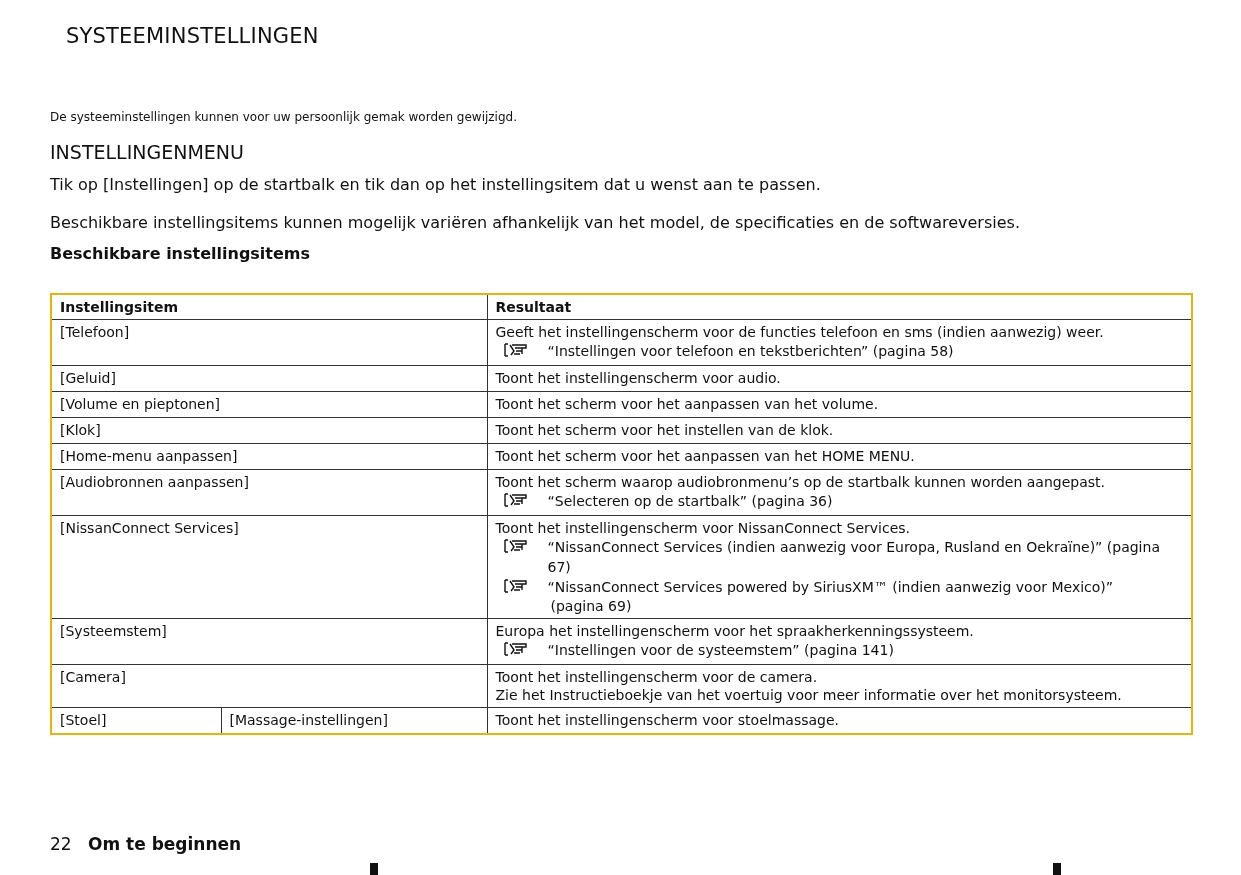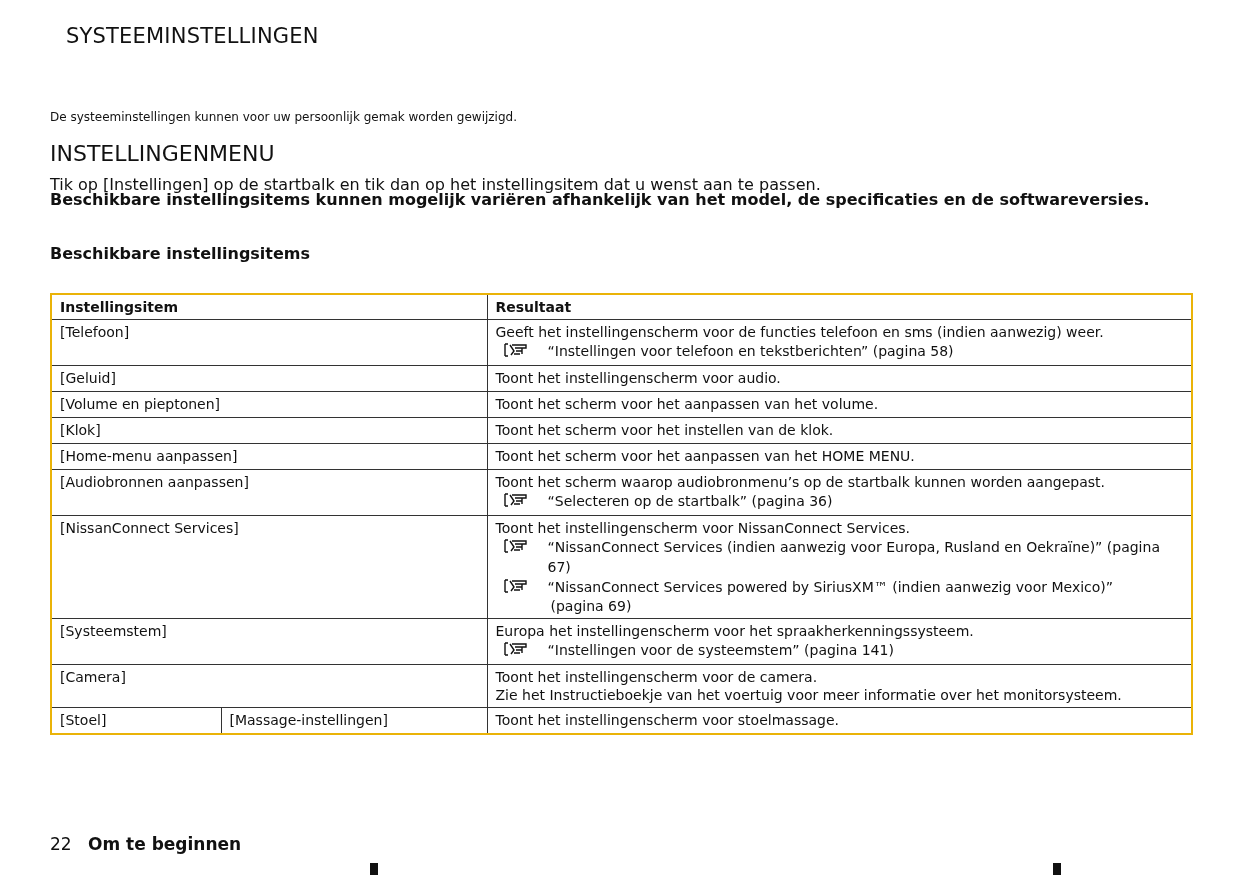--- a/index.html
+++ b/index.html
@@ -8,25 +8,25 @@
     font-family: "DejaVu Sans", "Liberation Sans", sans-serif;
     color: #111111;
   }
   .abs { position: absolute; }
   .page-title {
     left: 50px; top: 8px; font-size: 21px; letter-spacing: 0.2px;
     font-weight: normal; margin: 16px; white-space: nowrap;
   }
   .intro { left: 50px; top: 110px; font-size: 12px; white-space: nowrap; }
   .section-title {
-    left: 50px; top: 141px; font-size: 22px; font-weight: normal; margin: 0; white-space: nowrap;
+    left: 50px; top: 141px; font-size: 19px; font-weight: normal; margin: 0; white-space: nowrap;
   }
   .para { left: 50px; font-size: 16px; white-space: nowrap; }
   .p1 { top: 175px; }
-  .p2 { top: 190px; font-weight: bold; }
+  .p2 { top: 213px; }
   .subheading { left: 50px; top: 244px; font-size: 16px; font-weight: bold; white-space: nowrap; }
 
   table.settings {
     position: absolute; left: 50px; top: 293px; width: 1141px;
     border-collapse: collapse; table-layout: fixed;
     border: 2px solid #eab308;
     font-size: 14px;
   }
   table.settings col.c1 { width: 170px; }
   table.settings col.c2 { width: 266px; }

